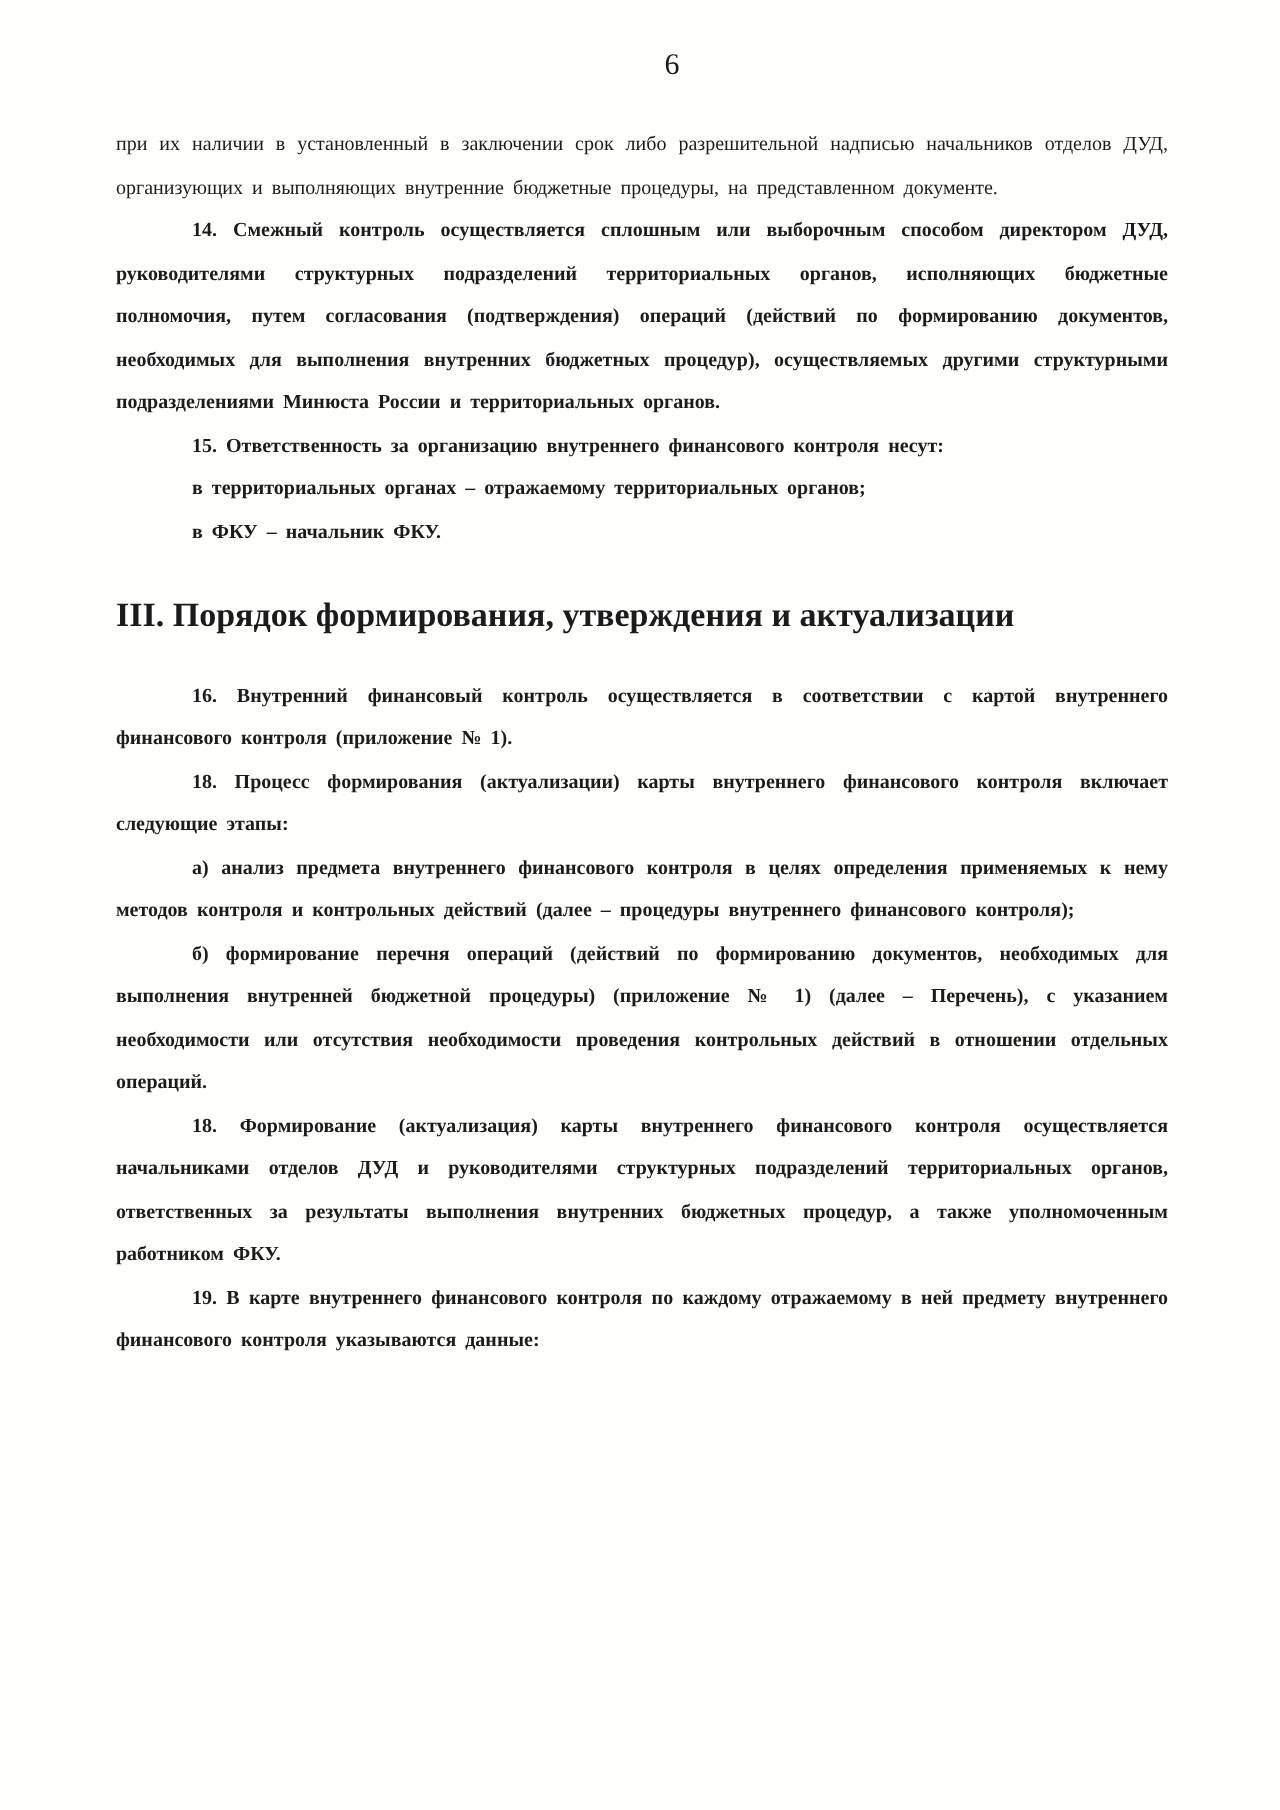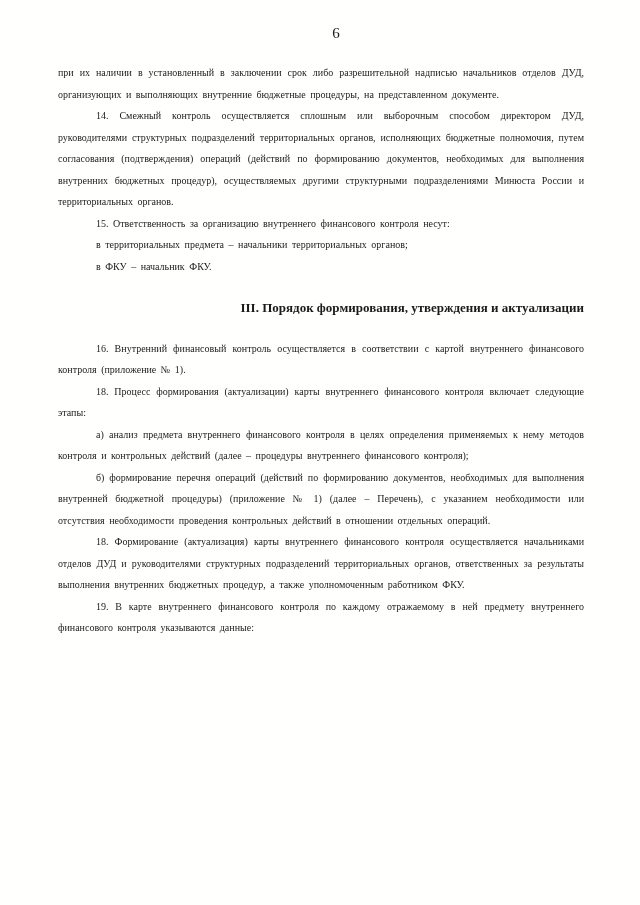--- a/index.html
+++ b/index.html
@@ -28,47 +28,48 @@
     }
     p.para {
       margin: 0;
       font-size: 10px;
       line-height: 21.5px;
       text-align: justify;
       word-spacing: 2px;
     }
     p.indent {
       text-indent: 38px;
+      font-weight: bold;
     }
     .section-heading {
       margin: 20px 0 19px 0;
       font-weight: bold;
-      font-size: 13px;
+      font-size: 17px;
       line-height: 21.5px;
-      text-align: right;
+      text-align: left;
     }
     .section-heading div {
       white-space: nowrap;
     }
   </style>
 </head>
 <body>
 
 <div class="page">
 
   <div class="page-number">6</div>
 
   <p class="para">при их наличии в установленный в заключении срок либо разрешительной надписью начальников отделов ДУД, организующих и выполняющих внутренние бюджетные процедуры, на представленном документе.</p>
 
   <p class="para indent">14. Смежный контроль осуществляется сплошным или выборочным способом директором ДУД, руководителями структурных подразделений территориальных органов, исполняющих бюджетные полномочия, путем согласования (подтверждения) операций (действий по формированию документов, необходимых для выполнения внутренних бюджетных процедур), осуществляемых другими структурными подразделениями Минюста России и территориальных органов.</p>
 
   <p class="para indent">15. Ответственность за организацию внутреннего финансового контроля несут:</p>
 
 
-  <p class="para indent">в территориальных предмета – начальники территориальных органов;</p>
+  <p class="para indent">в территориальных органах – отражаемому территориальных органов;</p>
 
   <p class="para indent">в ФКУ – начальник ФКУ.</p>
 
   <div class="section-heading">
     <div>III. Порядок формирования, утверждения и актуализации</div>
   </div>
 
   <p class="para indent">16. Внутренний финансовый контроль осуществляется в соответствии с картой внутреннего финансового контроля (приложение № 1).</p>
 
   <p class="para indent">18. Процесс формирования (актуализации) карты внутреннего финансового контроля включает следующие этапы:</p>

